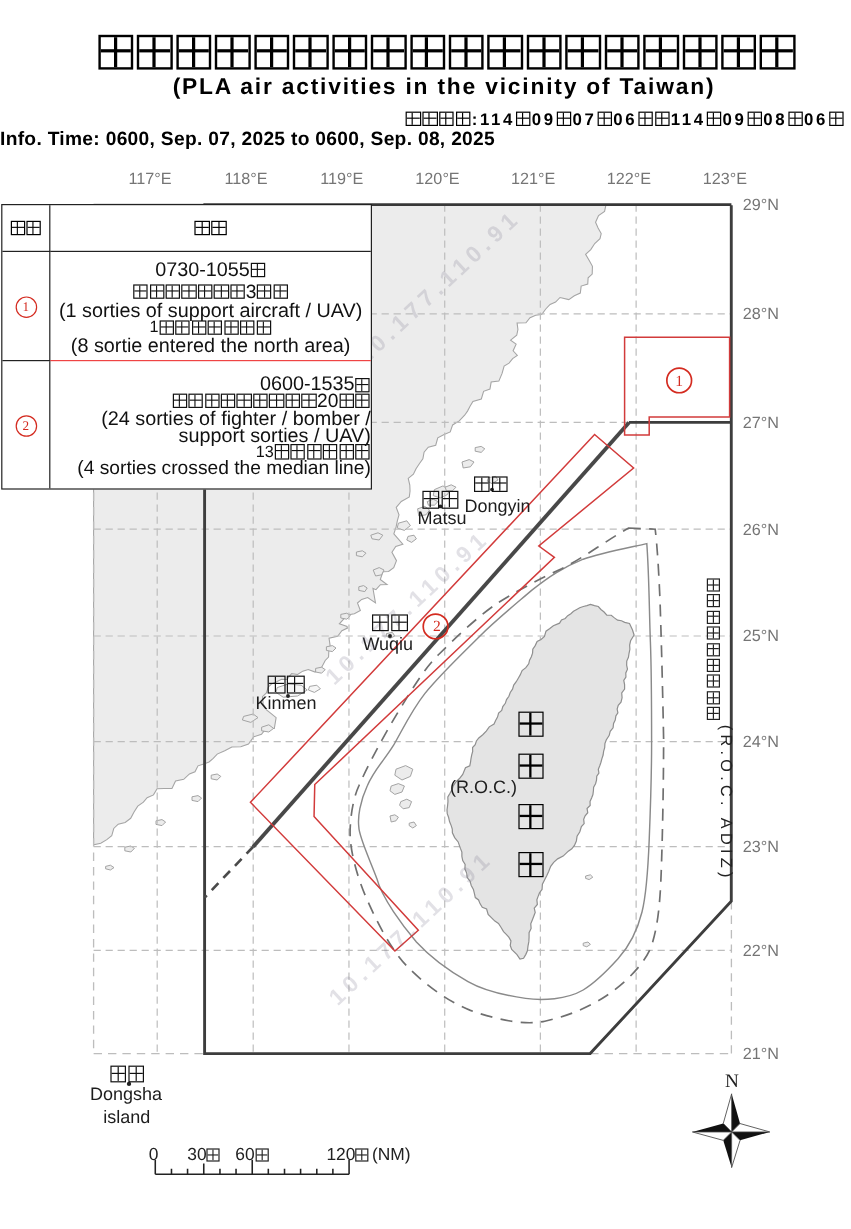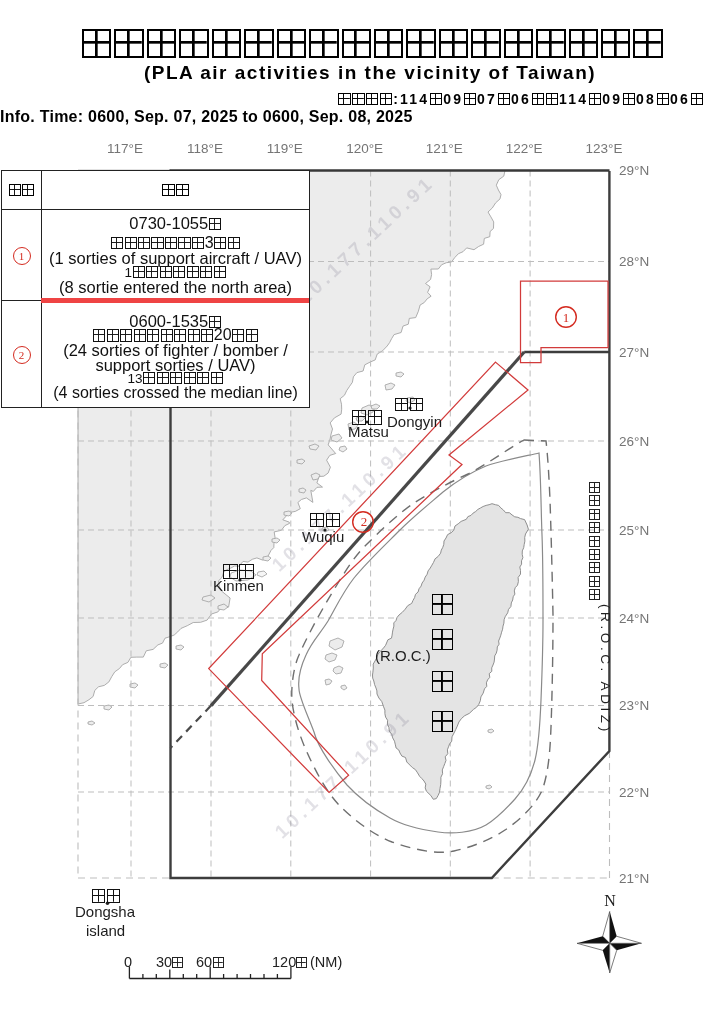--- a/index.html
+++ b/index.html
@@ -233,33 +233,33 @@
         <tr style="height:38.5px">
 
 <td style="width:37px;border-right:1px solid #222;border-bottom:1px solid #222;text-align:center;font-weight:bold;font-size:13px"><span class="k"></span><span class="k"></span></td>
 
 <td style="border-bottom:1px solid #222;text-align:center;font-weight:bold;font-size:14px"><span class="k"></span><span class="k"></span></td>
 </tr>
 <tr style="height:91px">
 
 <td style="border-right:1px solid #222;border-bottom:1px solid #222;text-align:center"><span style="display:inline-block;width:16px;height:16px;border:1.5px solid #d42b20;border-radius:50%;color:#d42b20;font-size:11px;line-height:16px;font-family:'Liberation Serif',serif">1</span></td>
 
-<td style="border-bottom:5px solid #ef4444;text-align:center;font-size:16.5px;line-height:14.6px;color:#111;padding:3px 0 0 0">
+<td style="border-bottom:1px solid #ef4444;text-align:center;font-size:16.5px;line-height:14.6px;color:#111;padding:3px 0 0 0">
 <div style="margin-bottom:5px">0730-1055<span class="k" style="font-size:13.5px"></span></div>
 <div style="font-size:13.5px"><span class="k"></span><span class="k"></span><span class="k"></span><span class="k"></span><span class="k"></span><span class="k"></span><span class="k"></span><span style="font-size:16px">3</span><span class="k"></span><span class="k"></span></div>
 <div style="white-space:nowrap">(1 sorties of support aircraft / UAV)</div>
 <div style="font-size:13.5px">1<span class="k"></span><span class="k"></span><span class="k"></span><span class="k"></span><span class="k"></span><span class="k"></span><span class="k"></span></div>
 <div style="white-space:nowrap">(8 sortie entered the north area)</div>
 </td>
 </tr>
 <tr style="height:106.5px">
 
 <td style="border-right:1px solid #222;text-align:center"><span style="display:inline-block;width:16px;height:16px;border:1.5px solid #d42b20;border-radius:50%;color:#d42b20;font-size:11px;line-height:16px;font-family:'Liberation Serif',serif">2</span></td>
 
-<td style="text-align:center;font-size:16.5px;line-height:14.2px;color:#111;padding:4px 0 0 0">
+<td style="text-align:right;font-size:16.5px;line-height:14.2px;color:#111;padding:4px 0 0 0">
 <div>0600-1535<span class="k" style="font-size:13.5px"></span></div>
 <div style="font-size:13.5px"><span class="k"></span><span class="k"></span><span class="k"></span><span class="k"></span><span class="k"></span><span class="k"></span><span class="k"></span><span class="k"></span><span class="k"></span><span style="font-size:16px">20</span><span class="k"></span><span class="k"></span></div>
 <div style="white-space:nowrap">(24 sorties of fighter / bomber /</div>
 <div style="white-space:nowrap">support sorties / UAV)</div>
 <div style="font-size:13.5px">13<span class="k"></span><span class="k"></span><span class="k"></span><span class="k"></span><span class="k"></span><span class="k"></span></div>
 <div style="white-space:nowrap;font-size:16px">(4 sorties crossed the median line)</div>
 </td>
 </tr>
 </tbody>
     </table>

